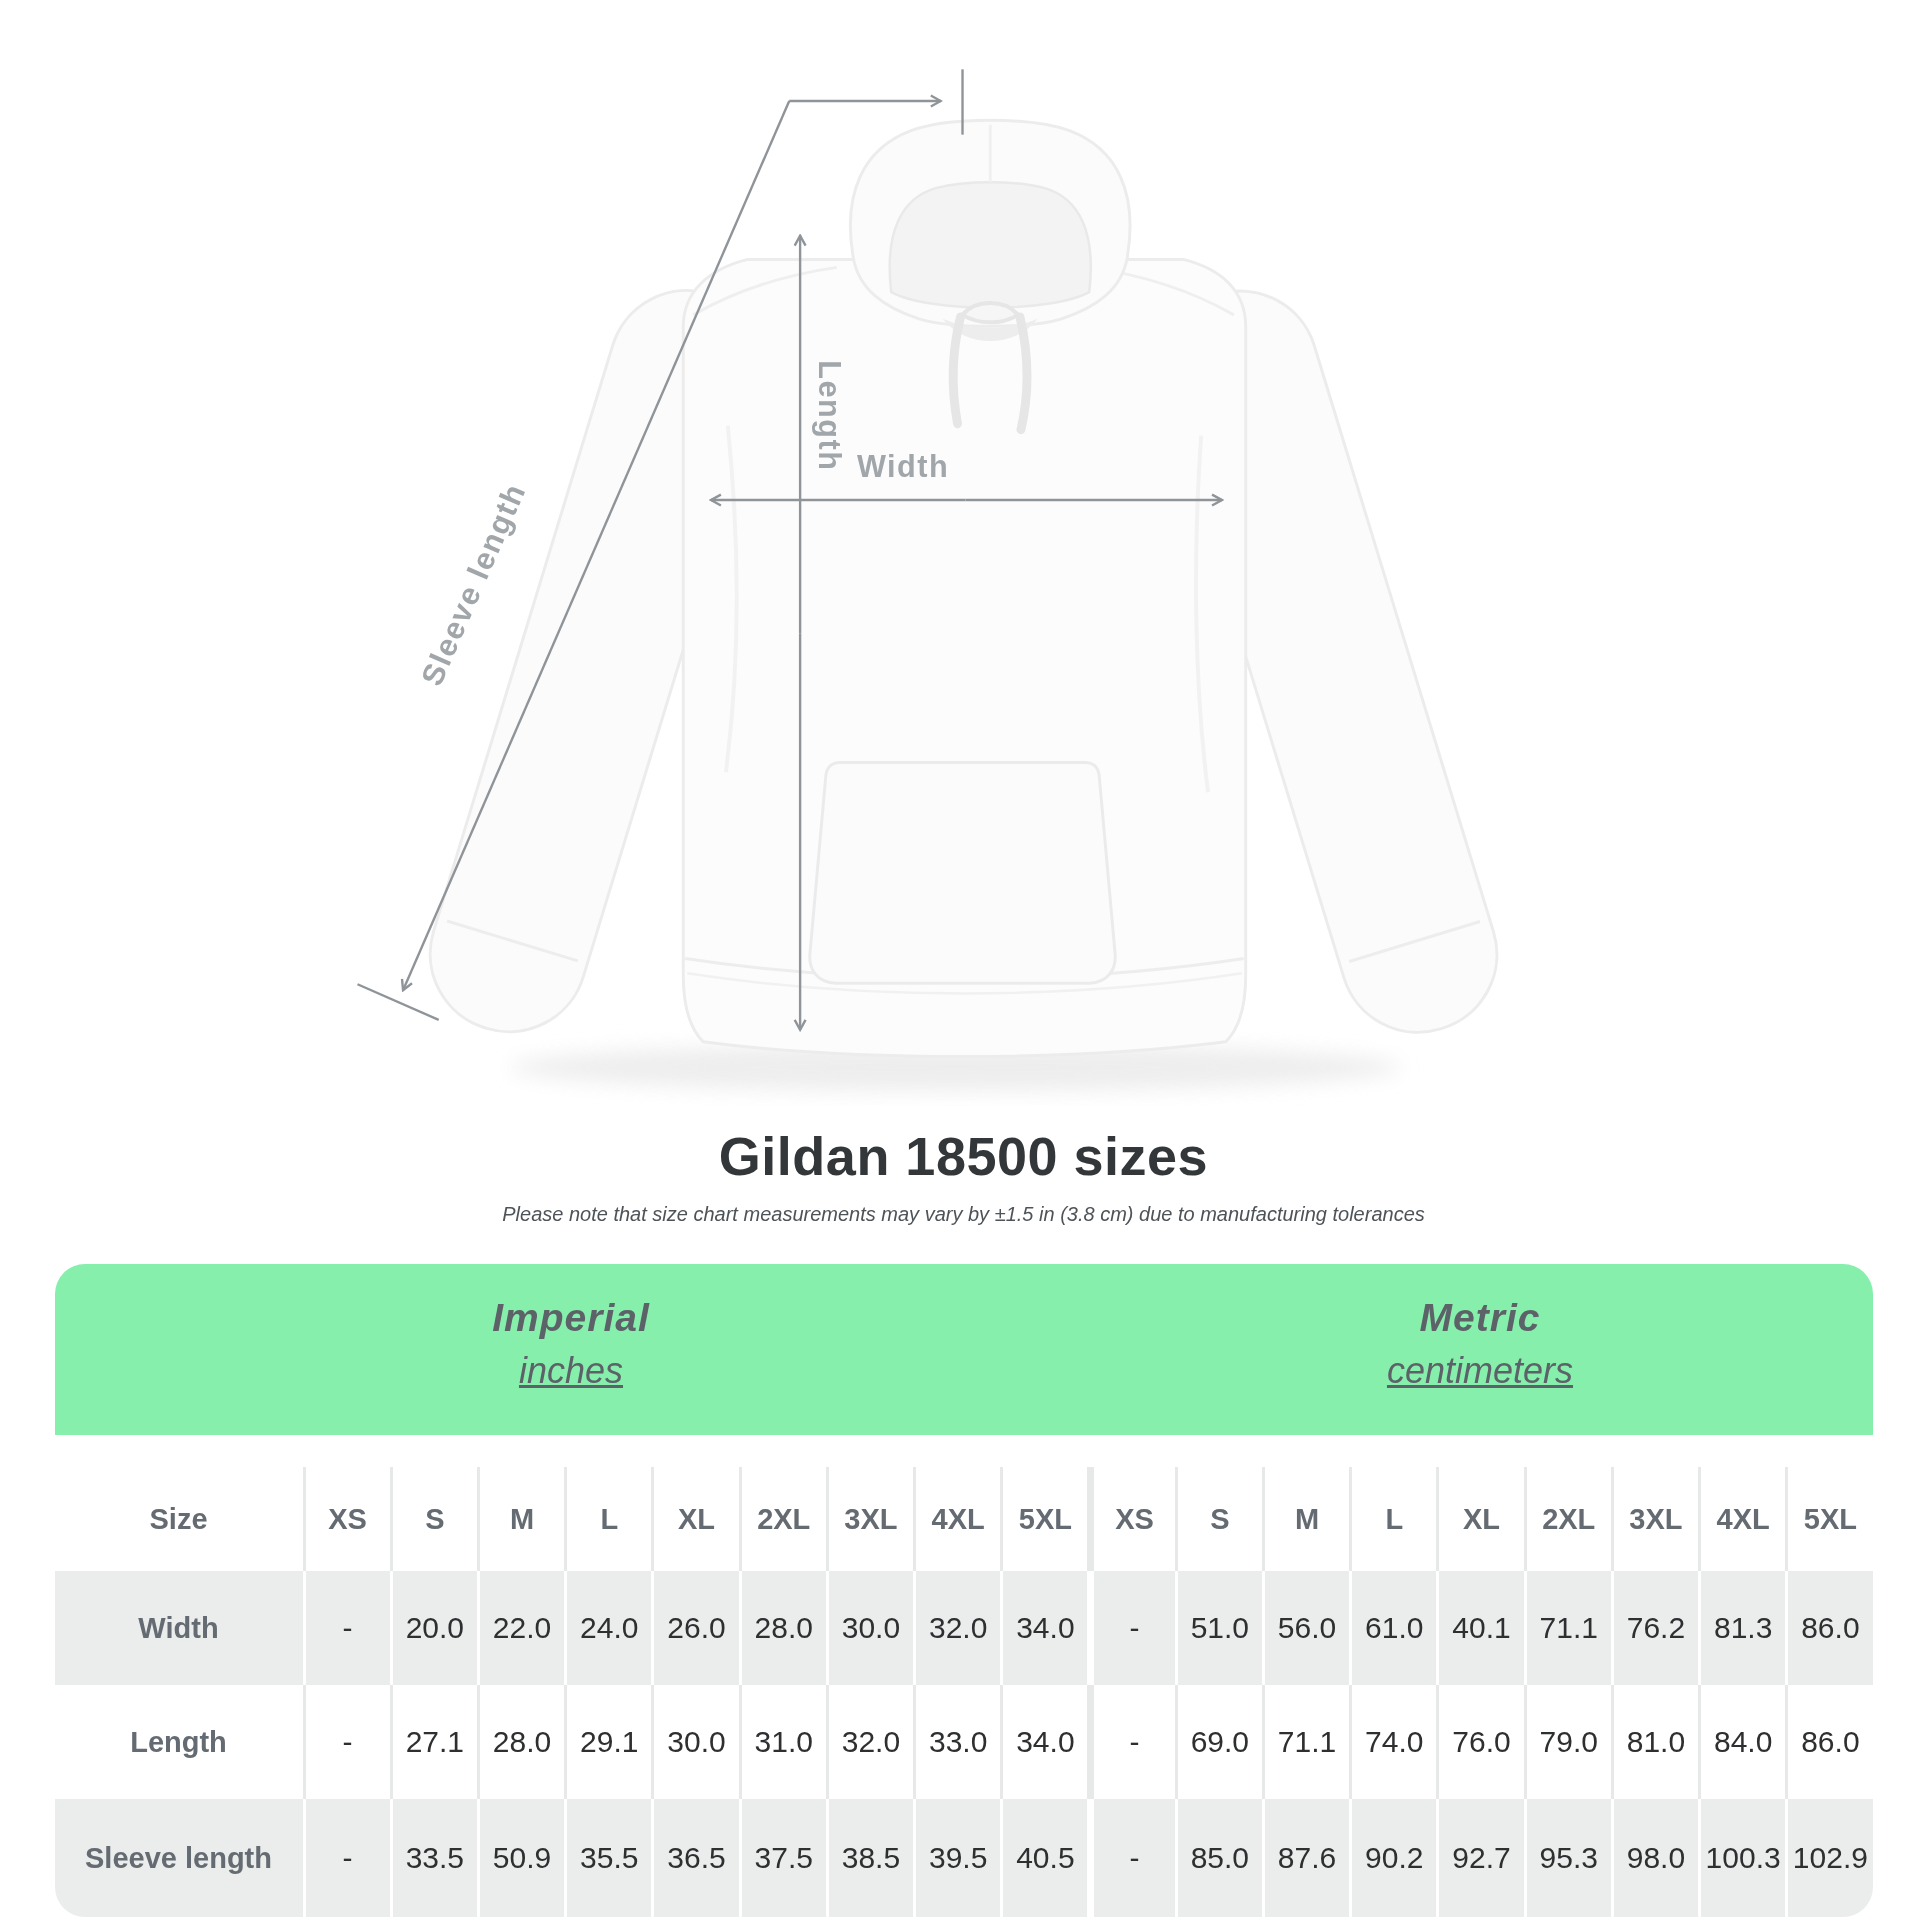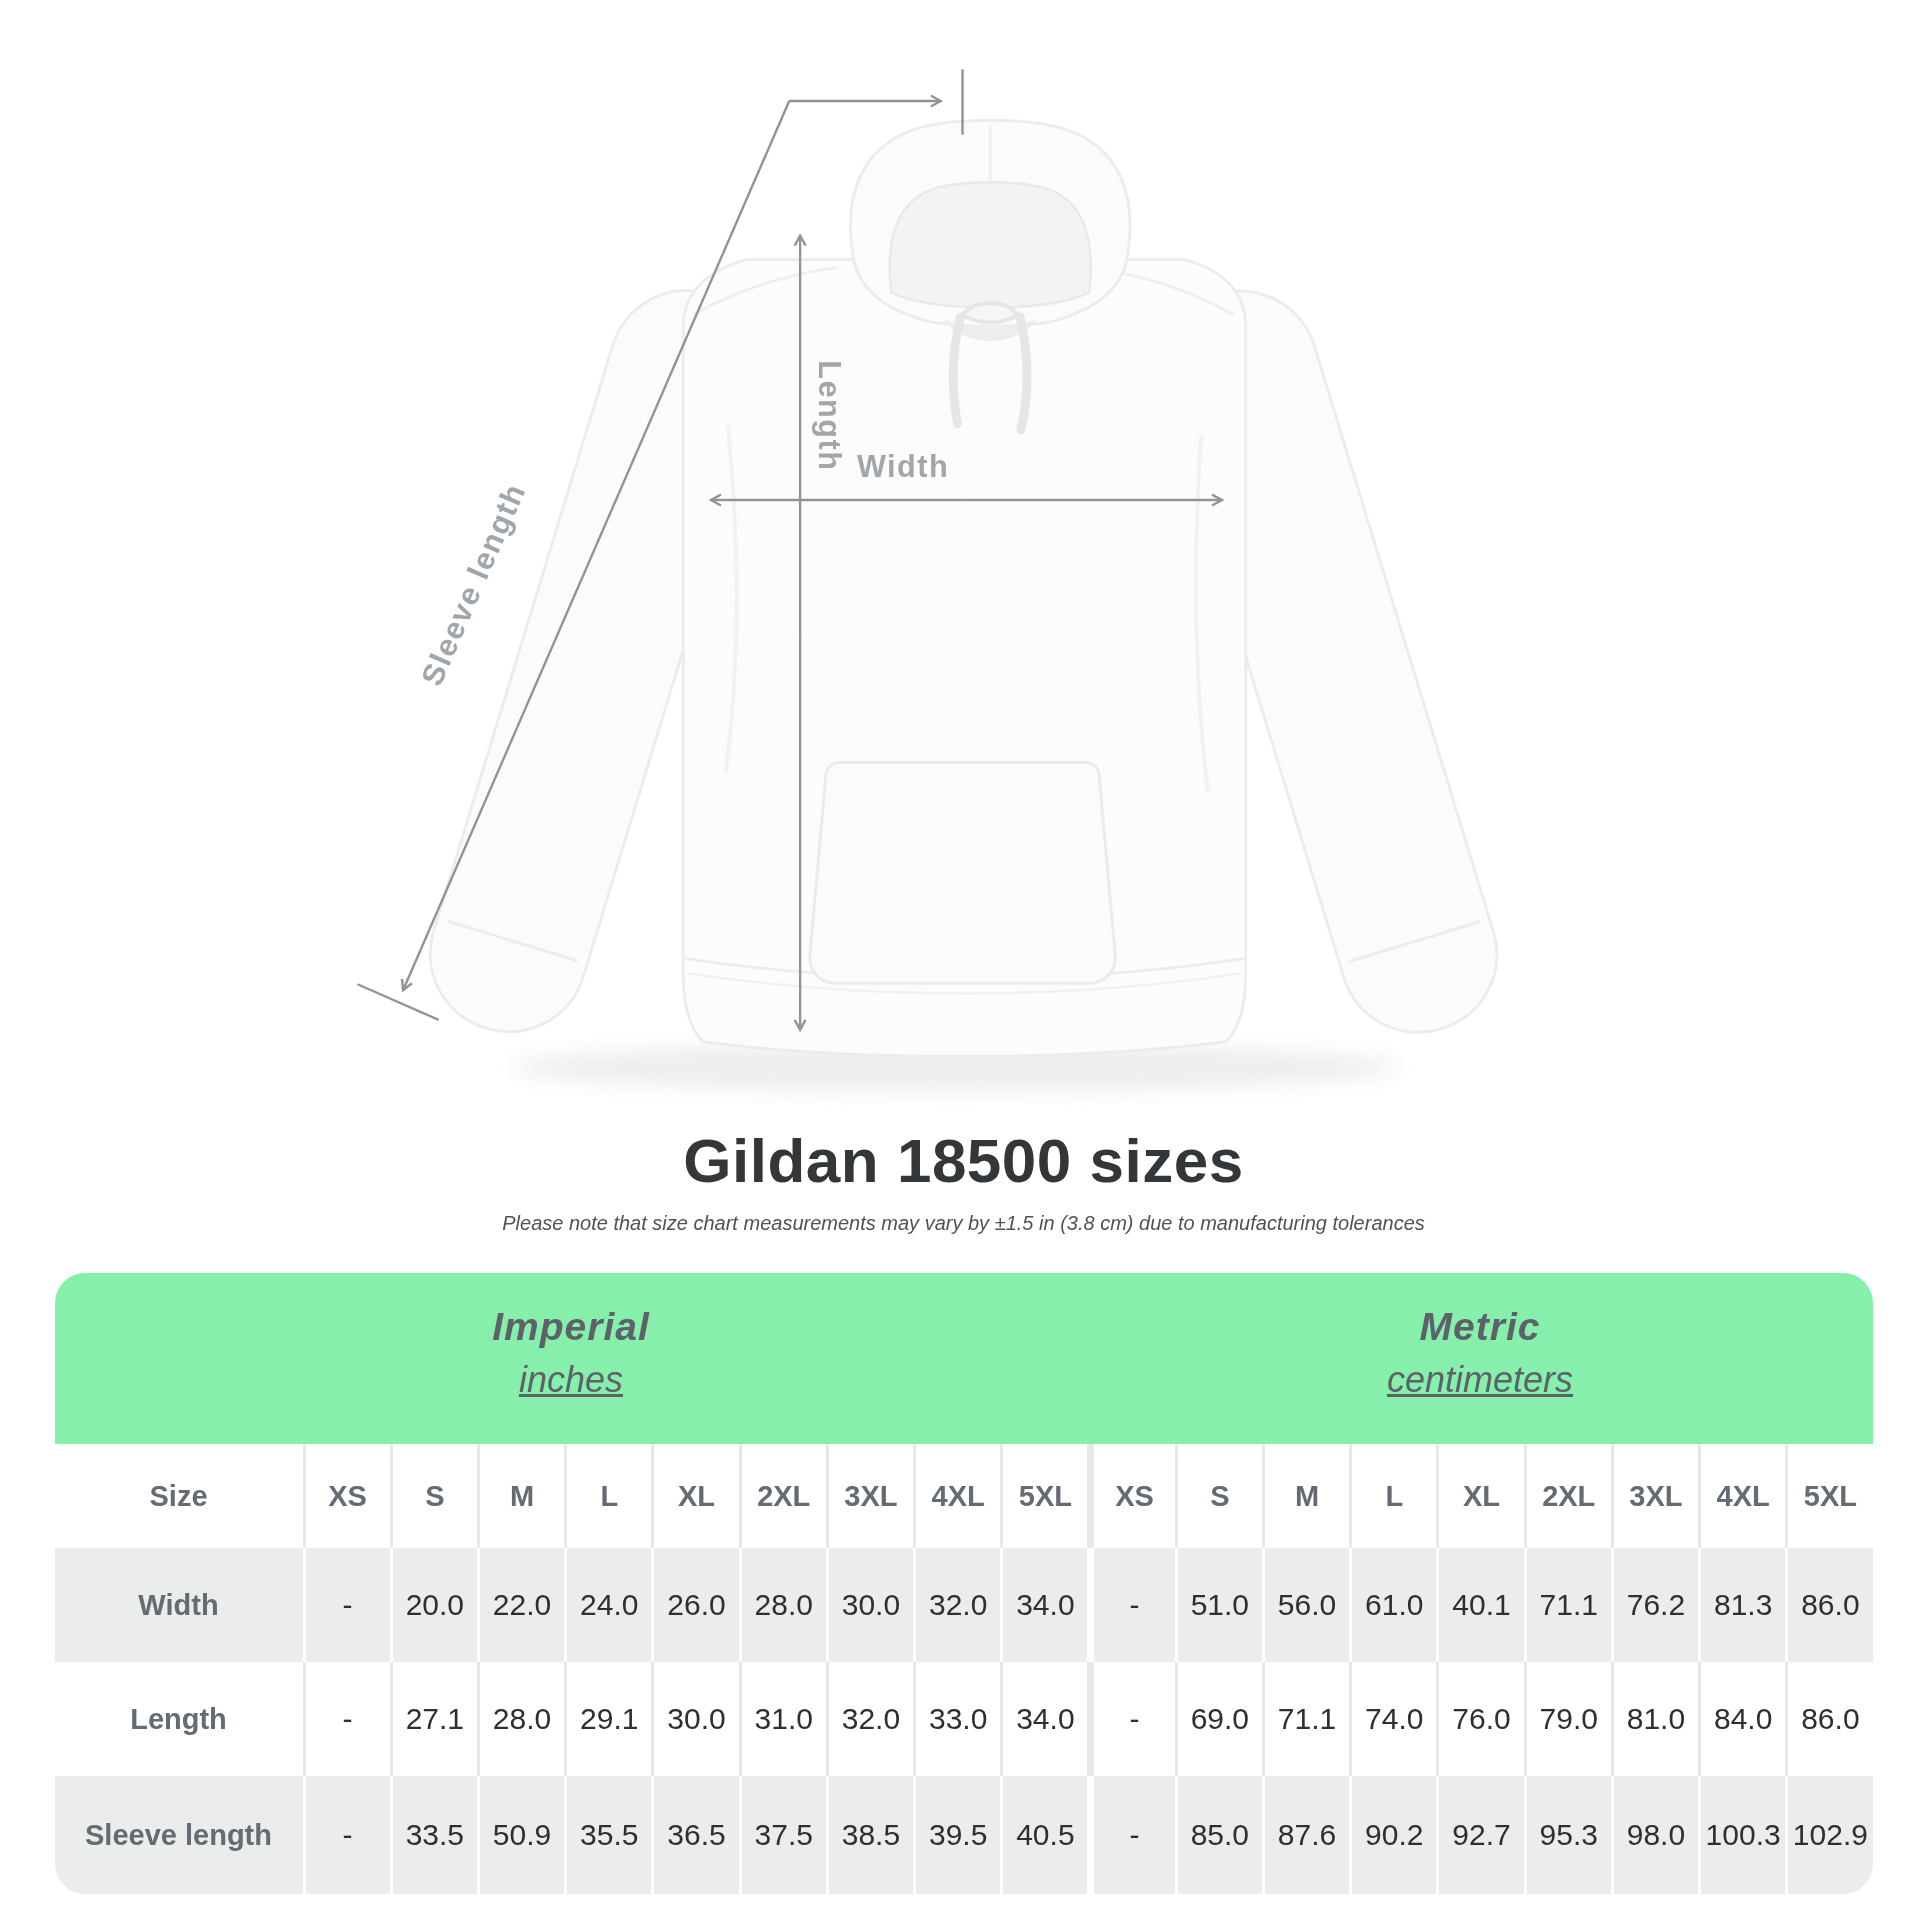--- a/index.html
+++ b/index.html
@@ -7,41 +7,41 @@
     width:1927px; height:1927px; position:relative; background:#ffffff;
     font-family:"Liberation Sans","DejaVu Sans",sans-serif; overflow:hidden;
   }
   .figure-wrap { width:1927px; height:1109px; }
   .measure-label {
     font-family:"Liberation Sans","DejaVu Sans",sans-serif;
     font-weight:bold; font-size:31px; fill:#a1a6aa; letter-spacing:1.5px;
   }
   .title-block { text-align:center; }
   .page-title {
-    margin:18px 16px 0; font-size:62px; line-height:1.1; font-weight:bold;
+    margin:18px 16px 0; font-size:54px; line-height:1.1; font-weight:bold;
     color:#33373a; letter-spacing:0.5px;
   }
   .page-subtitle {
     margin:16px 0 0; font-size:20px; line-height:1.2; font-style:italic; color:#4e5358;
   }
   .size-table { width:1818px; margin:38px auto 0; }
   .band {
     display:flex; height:171px; background:#86efac;
     border-radius:30px 30px 0 0;
   }
   .band-half {
     display:flex; flex-direction:column; align-items:center; justify-content:center;
     gap:10px; padding-bottom:12px;
   }
   .band-half.imperial { width:1033px; }
   .band-half.metric { flex:1; }
   .g-label { font-size:39px; font-weight:bold; font-style:italic; color:#5c6268; letter-spacing:1px; }
   .g-sub { font-size:36px; font-style:italic; color:#5c6268;text-decoration:underline; }
   .grid-row { display:grid; grid-template-columns:248px repeat(18,1fr); }
-  .header-row { height:104px; background:#ffffff; --sep:#e7e8e8; }
+  .header-row { height:104px; background:#ffffff;margin-top:32px; --sep:#e7e8e8; }
   .data-row { height:114px; }
   .row-gray { background:#ebecec; --sep:#ffffff; }
   .row-white { background:#ffffff; --sep:#e7e8e8; }
   .last-row { border-radius:0 0 30px 30px; overflow:hidden; height:118px; }
   .cell {
     display:flex; align-items:center; justify-content:center;
     border-left:3px solid var(--sep); font-size:30px; color:#2d2f31;
   }
   .cell:first-child { border-left:none; }
   .cell.metric-start { border-left-width:7px; }

